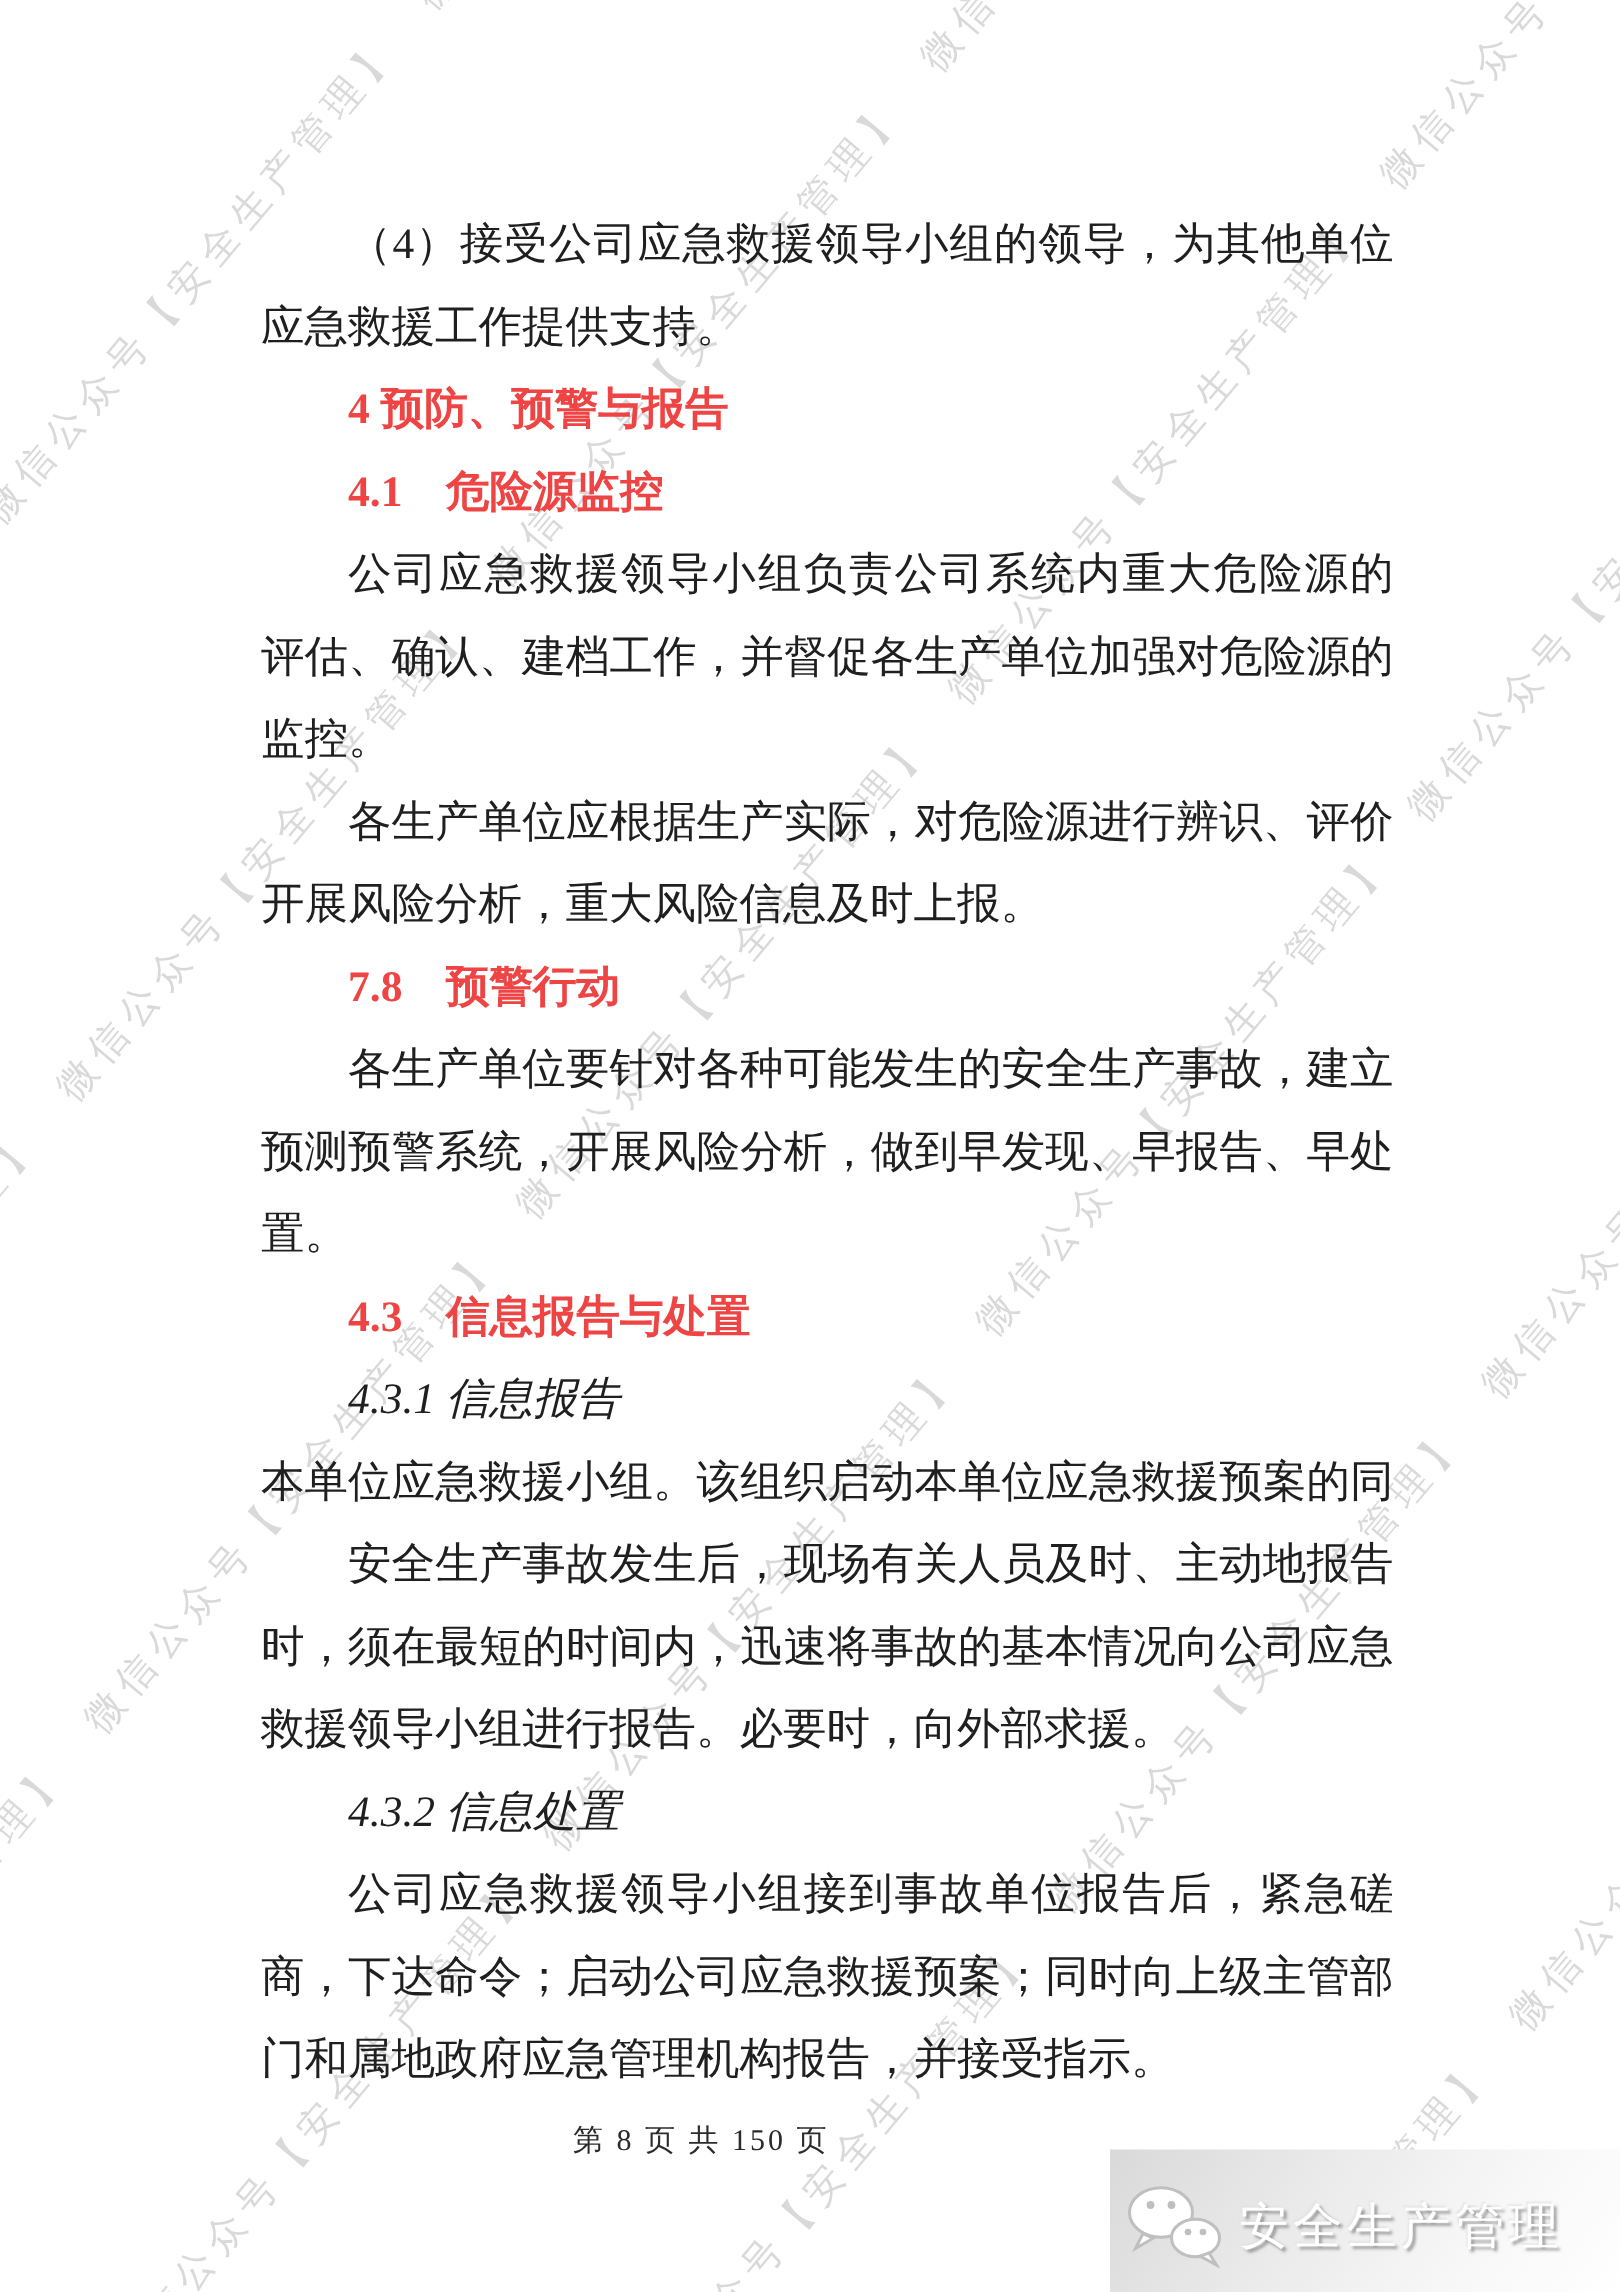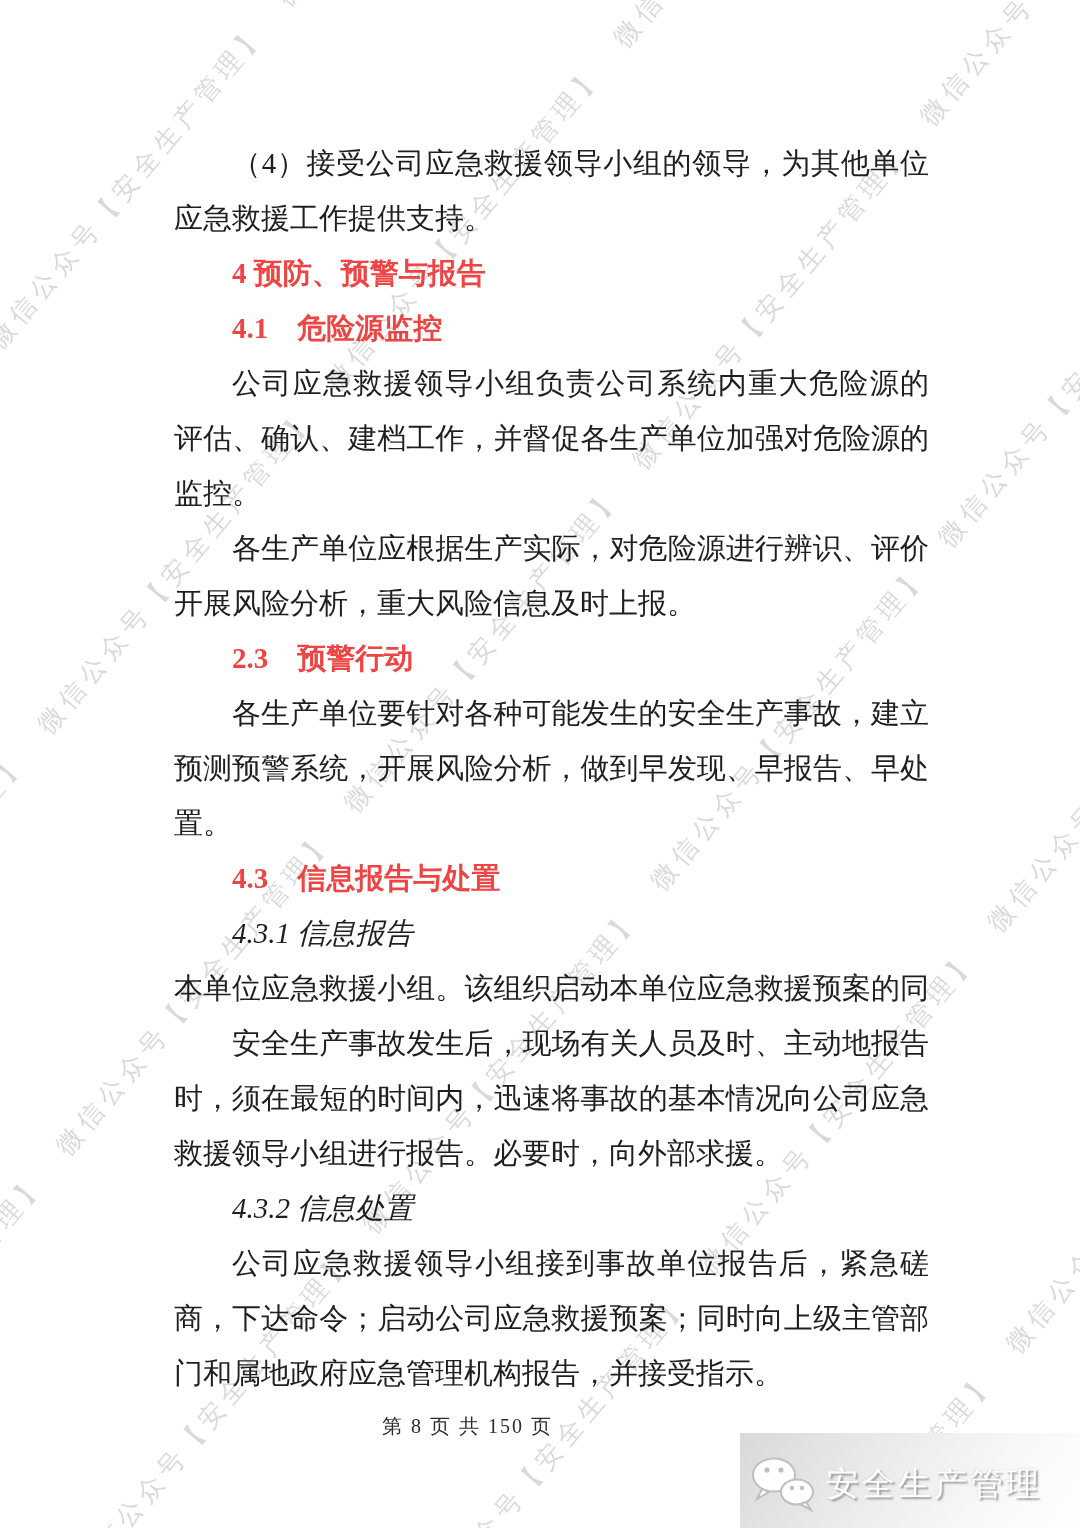--- a/index.html
+++ b/index.html
@@ -118,21 +118,21 @@
   <div class="doc-body">
       <div class="line body indent fill">（4）接受公司应急救援领导小组的领导，为其他单位</div>
       <div class="line body">应急救援工作提供支持。</div>
       <div class="line heading indent">4 预防、预警与报告</div>
       <div class="line heading indent">4.1　危险源监控</div>
       <div class="line body indent fill">公司应急救援领导小组负责公司系统内重大危险源的</div>
       <div class="line body fill">评估、确认、建档工作，并督促各生产单位加强对危险源的</div>
       <div class="line body">监控。</div>
       <div class="line body indent fill">各生产单位应根据生产实际，对危险源进行辨识、评价</div>
       <div class="line body">开展风险分析，重大风险信息及时上报。</div>
-      <div class="line heading indent">2.3　预警行动</div>
+      <div class="line heading indent">7.8　预警行动</div>
       <div class="line body indent fill">各生产单位要针对各种可能发生的安全生产事故，建立</div>
       <div class="line body fill">预测预警系统，开展风险分析，做到早发现、早报告、早处</div>
       <div class="line body">置。</div>
       <div class="line heading indent">4.3　信息报告与处置</div>
       <div class="line subheading indent">4.3.1 信息报告</div>
       <div class="line body fill">本单位应急救援小组。该组织启动本单位应急救援预案的同</div>
       <div class="line body indent fill">安全生产事故发生后，现场有关人员及时、主动地报告</div>
       <div class="line body fill">时，须在最短的时间内，迅速将事故的基本情况向公司应急</div>
       <div class="line body">救援领导小组进行报告。必要时，向外部求援。</div>
       <div class="line subheading indent">4.3.2 信息处置</div>

